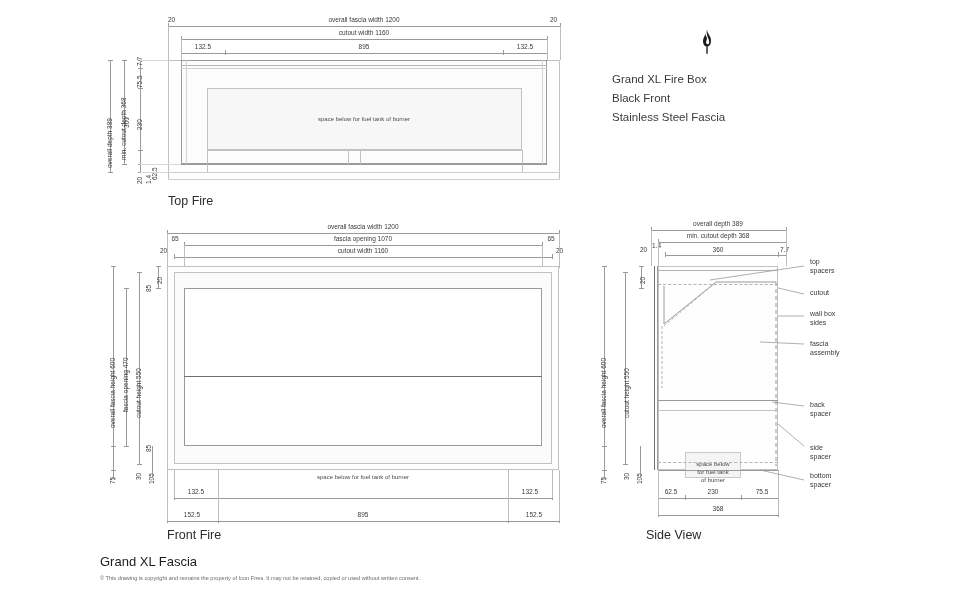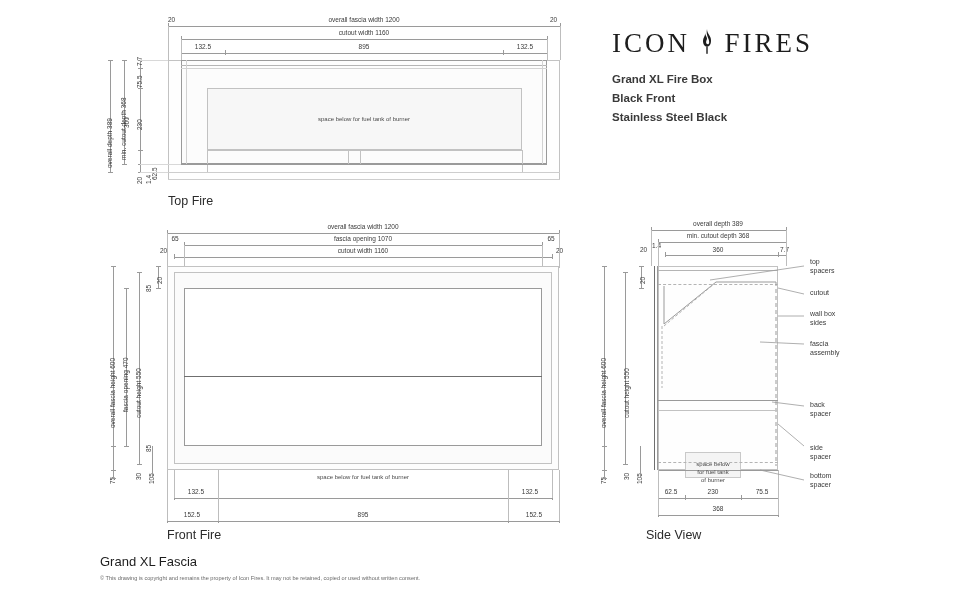--- a/index.html
+++ b/index.html
@@ -17,51 +17,47 @@
   .hline{position:absolute;height:1px;background:#bdbdbd;}
   .dimh{position:absolute;height:1px;background:#9a9a9a;}
   .dimv{position:absolute;width:1px;background:#9a9a9a;}
   .tick{position:absolute;width:1px;height:5px;background:#9a9a9a;}
   .tickh{position:absolute;height:1px;width:5px;background:#9a9a9a;}
 
   
   #brand{position:absolute;left:612px;top:28px;}
   #brand .word{font-family:"Liberation Serif",serif;font-size:27px;letter-spacing:3.0px;color:#1d1d1d;}
   #flame{position:absolute;left:700px;top:28px;width:14px;height:26px;}
-  #subtitle{position:absolute;left:612px;top:70px;font-size:11.5px;color:#3a3a3a;line-height:1.65;font-weight:bold;}
+  #subtitle{position:absolute;left:612px;top:70px;font-size:11.5px;color:#3a3a3a;line-height:1.65;}
 
   .viewname{position:absolute;font-size:12.5px;color:#2b2b2b;}
   #sheet-title{position:absolute;left:100px;top:554px;font-size:13px;color:#1d1d1d;}
   #copyright{position:absolute;left:100px;top:575px;font-size:5.6px;color:#6a6a6a;}
 
   
   .box-outline{position:absolute;border:1px solid #9a9a9a;box-sizing:border-box;}
   .box-thin{position:absolute;border:1px solid #c2c2c2;box-sizing:border-box;}
   .dash{position:absolute;height:0;border-top:1px dashed #b4b4b4;}
   .innerlabel{position:absolute;font-size:6px;color:#4a4a4a;white-space:nowrap;transform:translateX(-50%);}
   .innerlabel2{position:absolute;font-size:6px;color:#4a4a4a;text-align:center;line-height:1.35;transform:translateX(-50%);}
 </style>
 </head>
 <body>
 
 <div id="sheet">
 
-  <div id="brand">
-    <span class="word">ICON</span>
-    <span class="word" style="margin-left:30px">FIRES</span>
-  </div>
   <svg id="flame" viewBox="0 0 14 26">
     <path d="M7 1 C7 6 11 7.5 11 12.5 C11 16.5 9.3 18.6 7 18.6 C4.7 18.6 3 16.5 3 12.8 C3 9.6 5.2 8 5.2 5.2 C5.2 7.6 7 8.2 7 10.6 C7 12 6.1 12.8 6.1 14.2 C6.1 15.4 6.9 16.2 7.7 16.2 C8.6 16.2 9.2 15.3 9.2 13.9 C9.2 10 5.6 7.8 7 1 Z" fill="#1d1d1d"></path>
     <rect x="6.3" y="18.4" width="1.4" height="7.4" fill="#1d1d1d"></rect>
   </svg>
 
   <div id="subtitle">
     <div>Grand XL Fire Box</div>
     <div> Black Front</div>
-    <div>Stainless Steel Black</div>
+    <div>Stainless Steel Fascia</div>
   </div>
 
   <div>
 
     <div class="dimh" style="left:168px;top:26px;width:392px;"></div>
     <div class="tick" style="left:168px;top:23px;"></div>
     <div class="tick" style="left:560px;top:23px;"></div>
     <div class="txt c" style="left:364px;top:17px;">overall fascia width 1200</div>
 
     <div class="dimh" style="left:181px;top:39px;width:366px;"></div>

